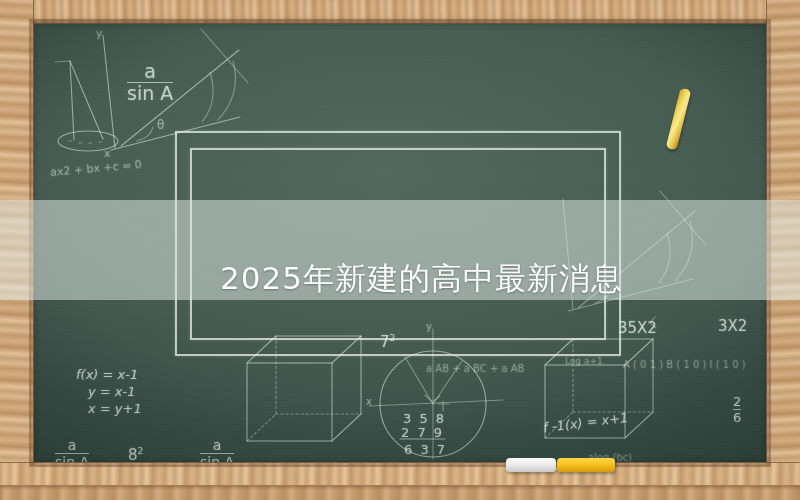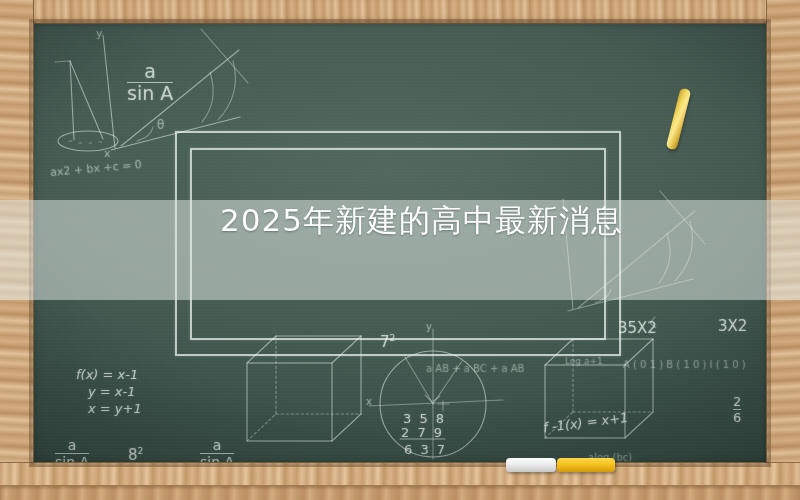--- a/index.html
+++ b/index.html
@@ -216,21 +216,21 @@
     left: 0; top: 200px;
     width: 800px; height: 100px;
     background: rgba(226,233,230,.52);
     z-index: 12;
   }
   .title {
     position: absolute;
     left: 0; top: 200px;
     width: 800px; height: 100px;
     display: flex;
-    align-items: flex-start;
+    align-items: flex-end;
     z-index: 13;
     pointer-events: none;
   }
   .title-text {
     margin-left: 220px;
     font-family: "DejaVu Sans", "Liberation Sans", sans-serif;
     font-size: 31px;
     letter-spacing: 1px;
     color: #ffffff;
     text-shadow: 0 1px 2px rgba(40,60,55,.45);

